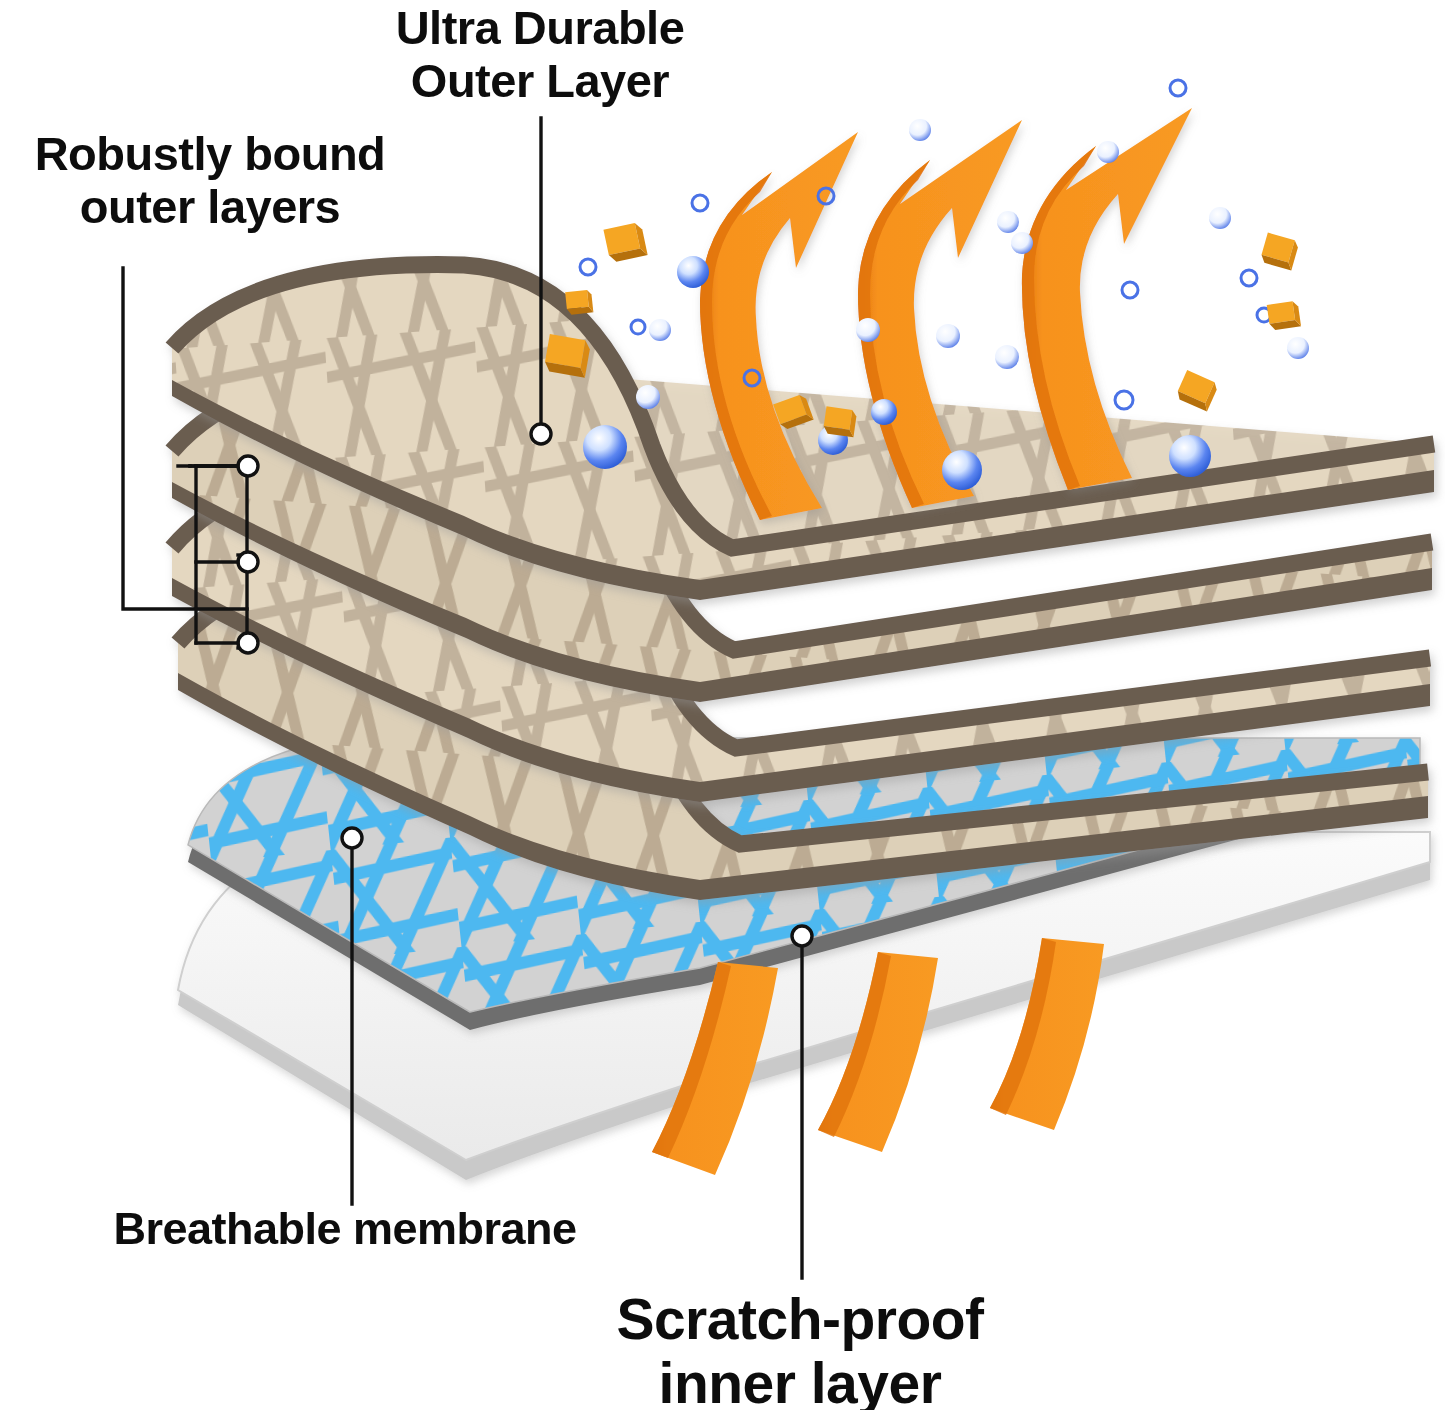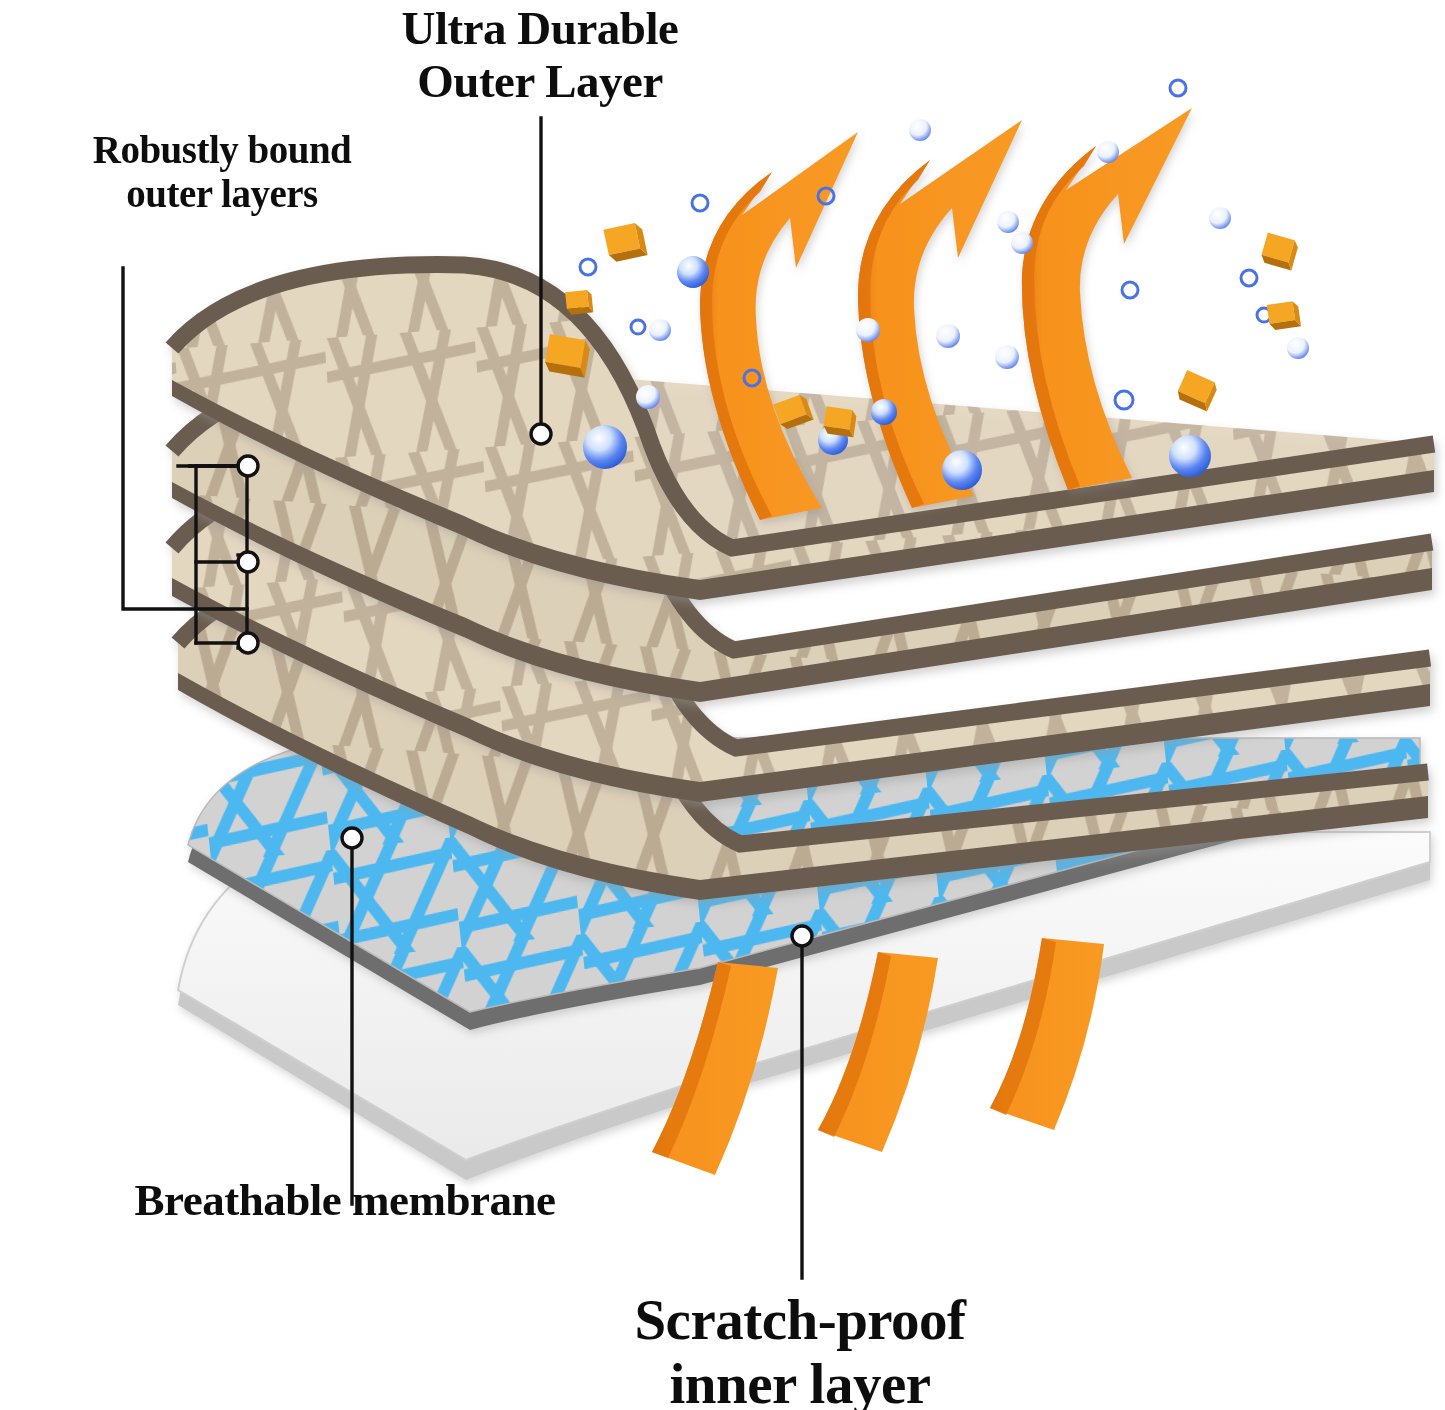--- a/index.html
+++ b/index.html
@@ -2,26 +2,26 @@
 <html><head>
 <meta charset="utf-8">
 <title>Multi-Layer Fabric Construction Diagram</title>
 <style>
   html,body{margin:0;padding:0;background:#ffffff;}
   body{width:1445px;height:1410px;overflow:hidden;
        font-family:"Liberation Sans","DejaVu Sans",sans-serif;}
   #stage{position:relative;width:1445px;height:1410px;background:#fff;}
   svg.full{position:absolute;left:0;top:0;width:1445px;height:1410px;}
   .lbl{position:absolute;color:#0d0d0d;font-weight:bold;
-       font-family:Liberation Serif, serif;
+       font-family:Liberation Sans, sans-serif;
        letter-spacing:-0.5px;line-height:1.12;text-align:center;
        white-space:pre-line;}
   #label-outer{left:330px;top:2px;width:420px;font-size:47px;}
-  #label-bound{left:12px;top:128px;width:420px;font-size:39px;}
-  #label-membrane{left:35px;top:1175px;width:620px;font-size:45px;}
+  #label-bound{left:0px;top:128px;width:420px;font-size:47px;}
+  #label-membrane{left:35px;top:1204px;width:620px;font-size:45px;}
   #label-scratch{left:570px;top:1288px;width:460px;font-size:57px;}
 </style>
 </head>
 <body>
 
 <div id="stage">
 
   <svg class="full" viewBox="0 0 1445 1410">
     <defs>
 

